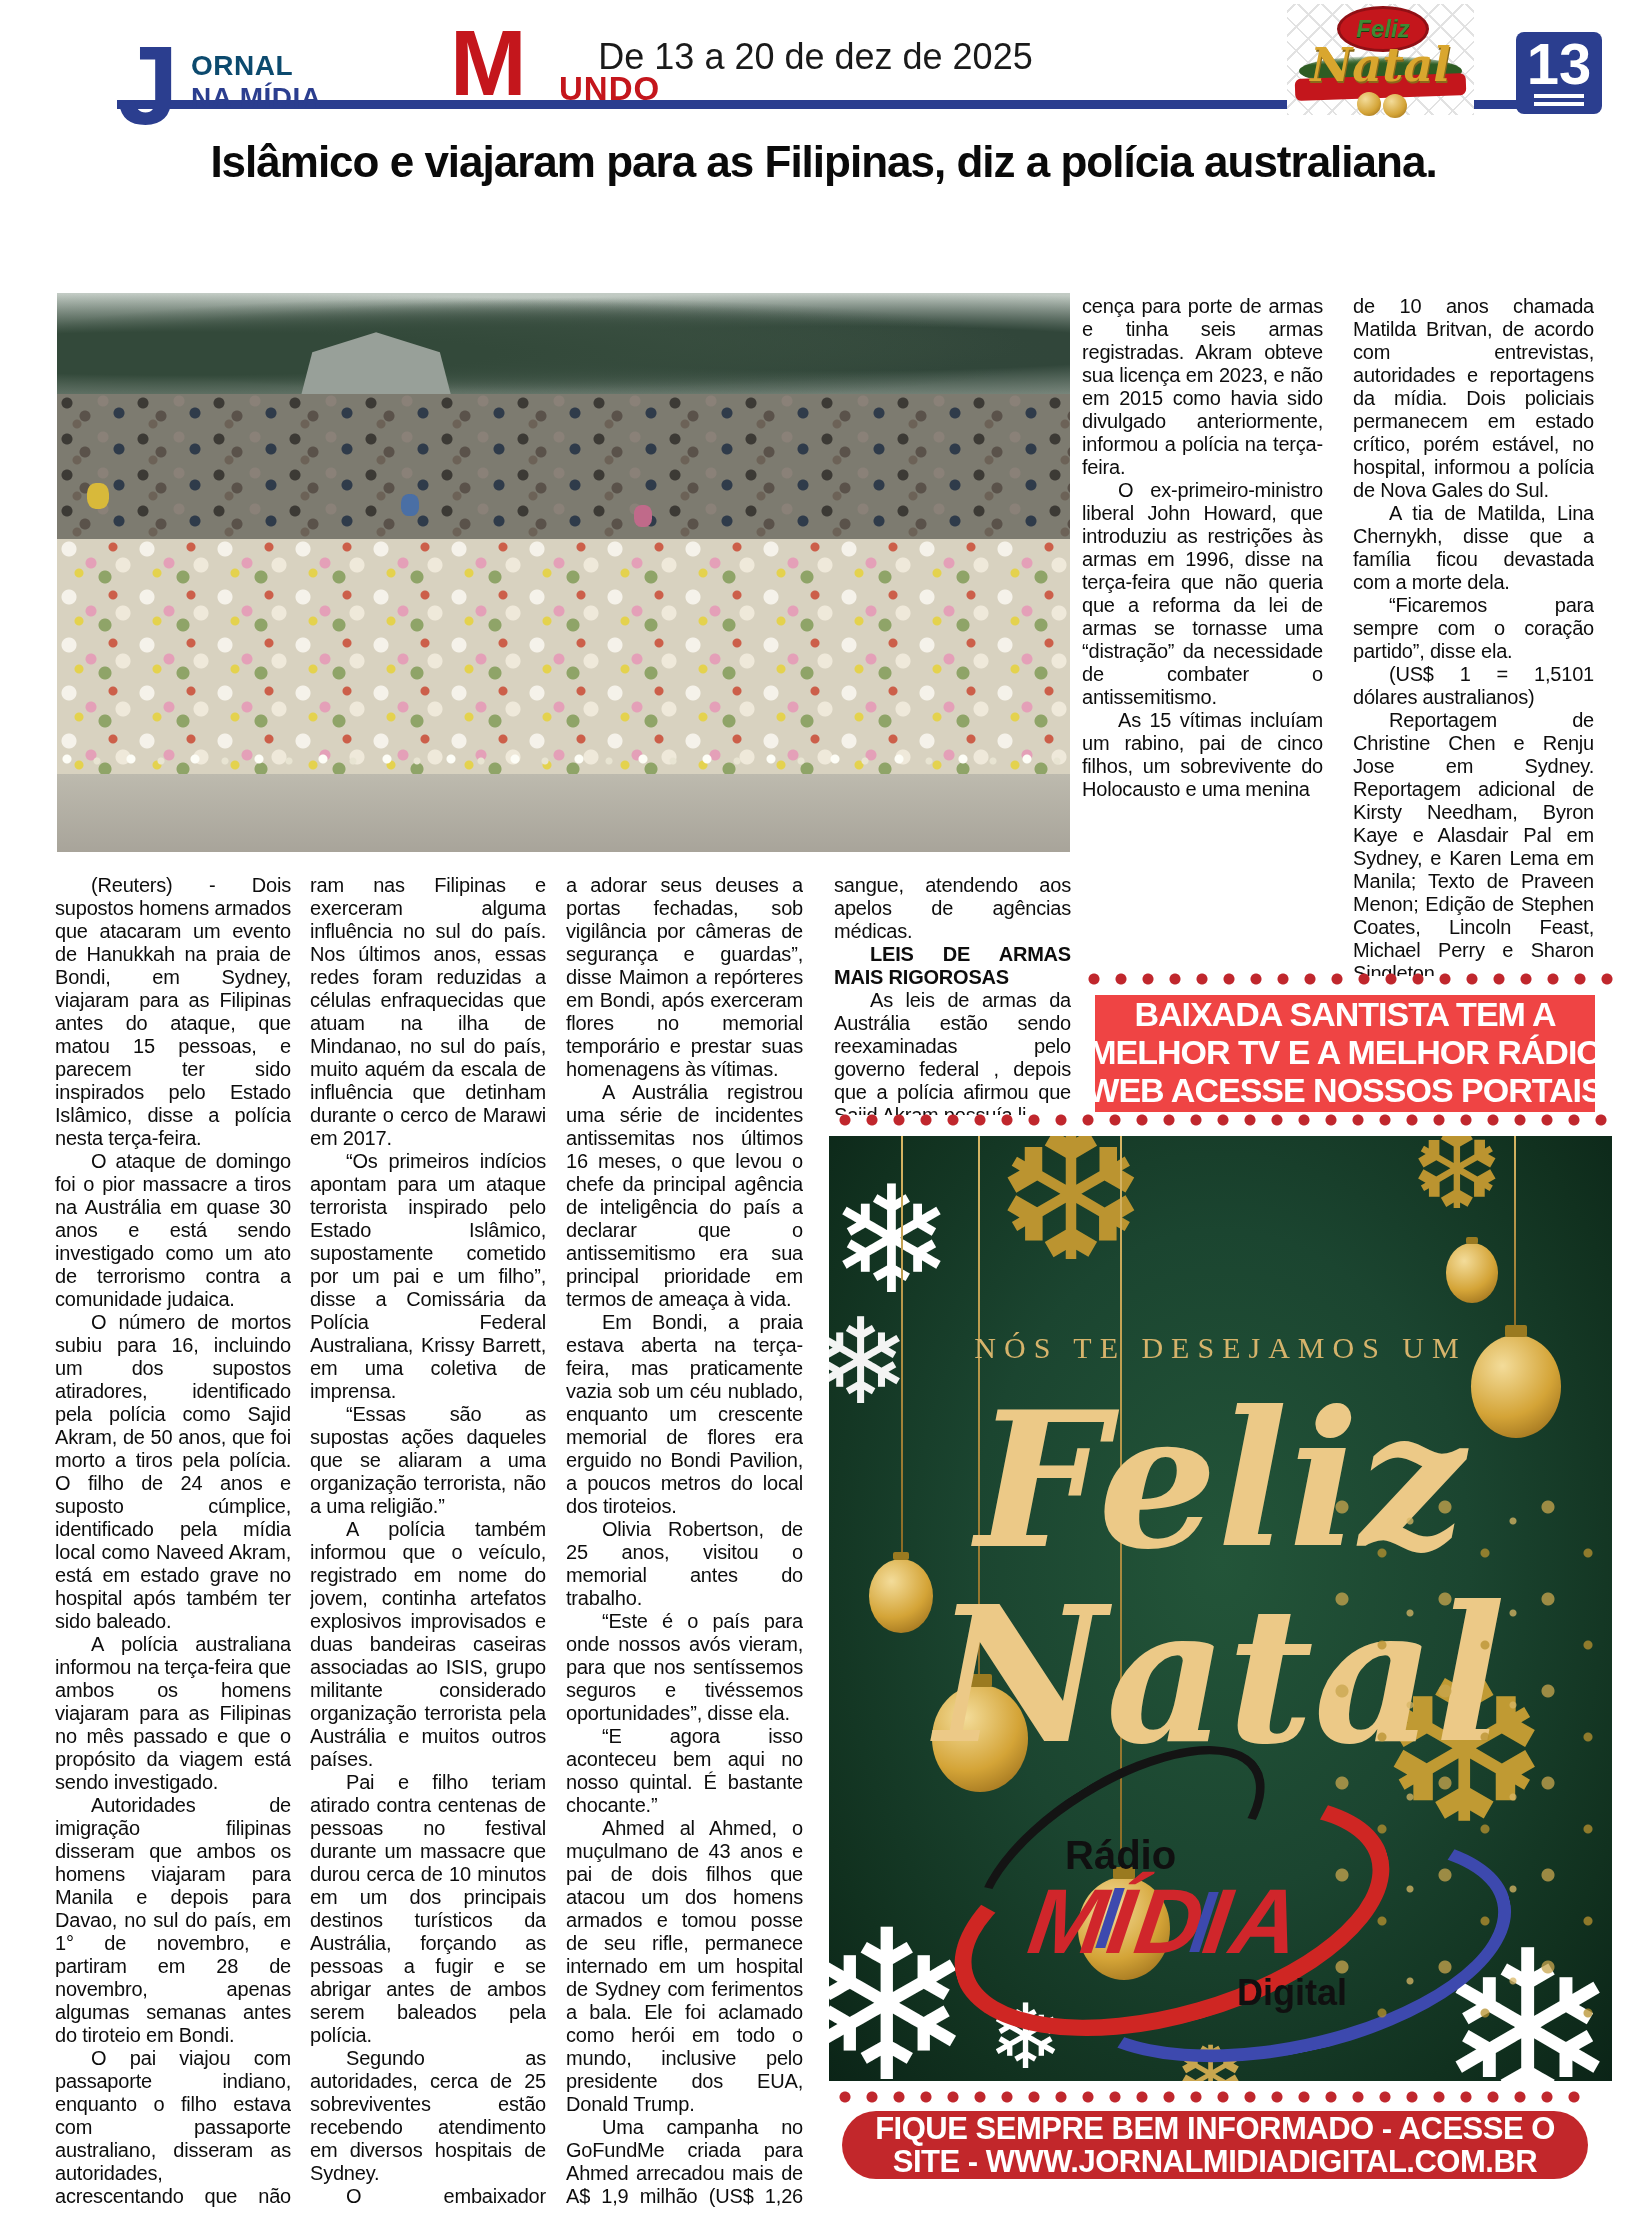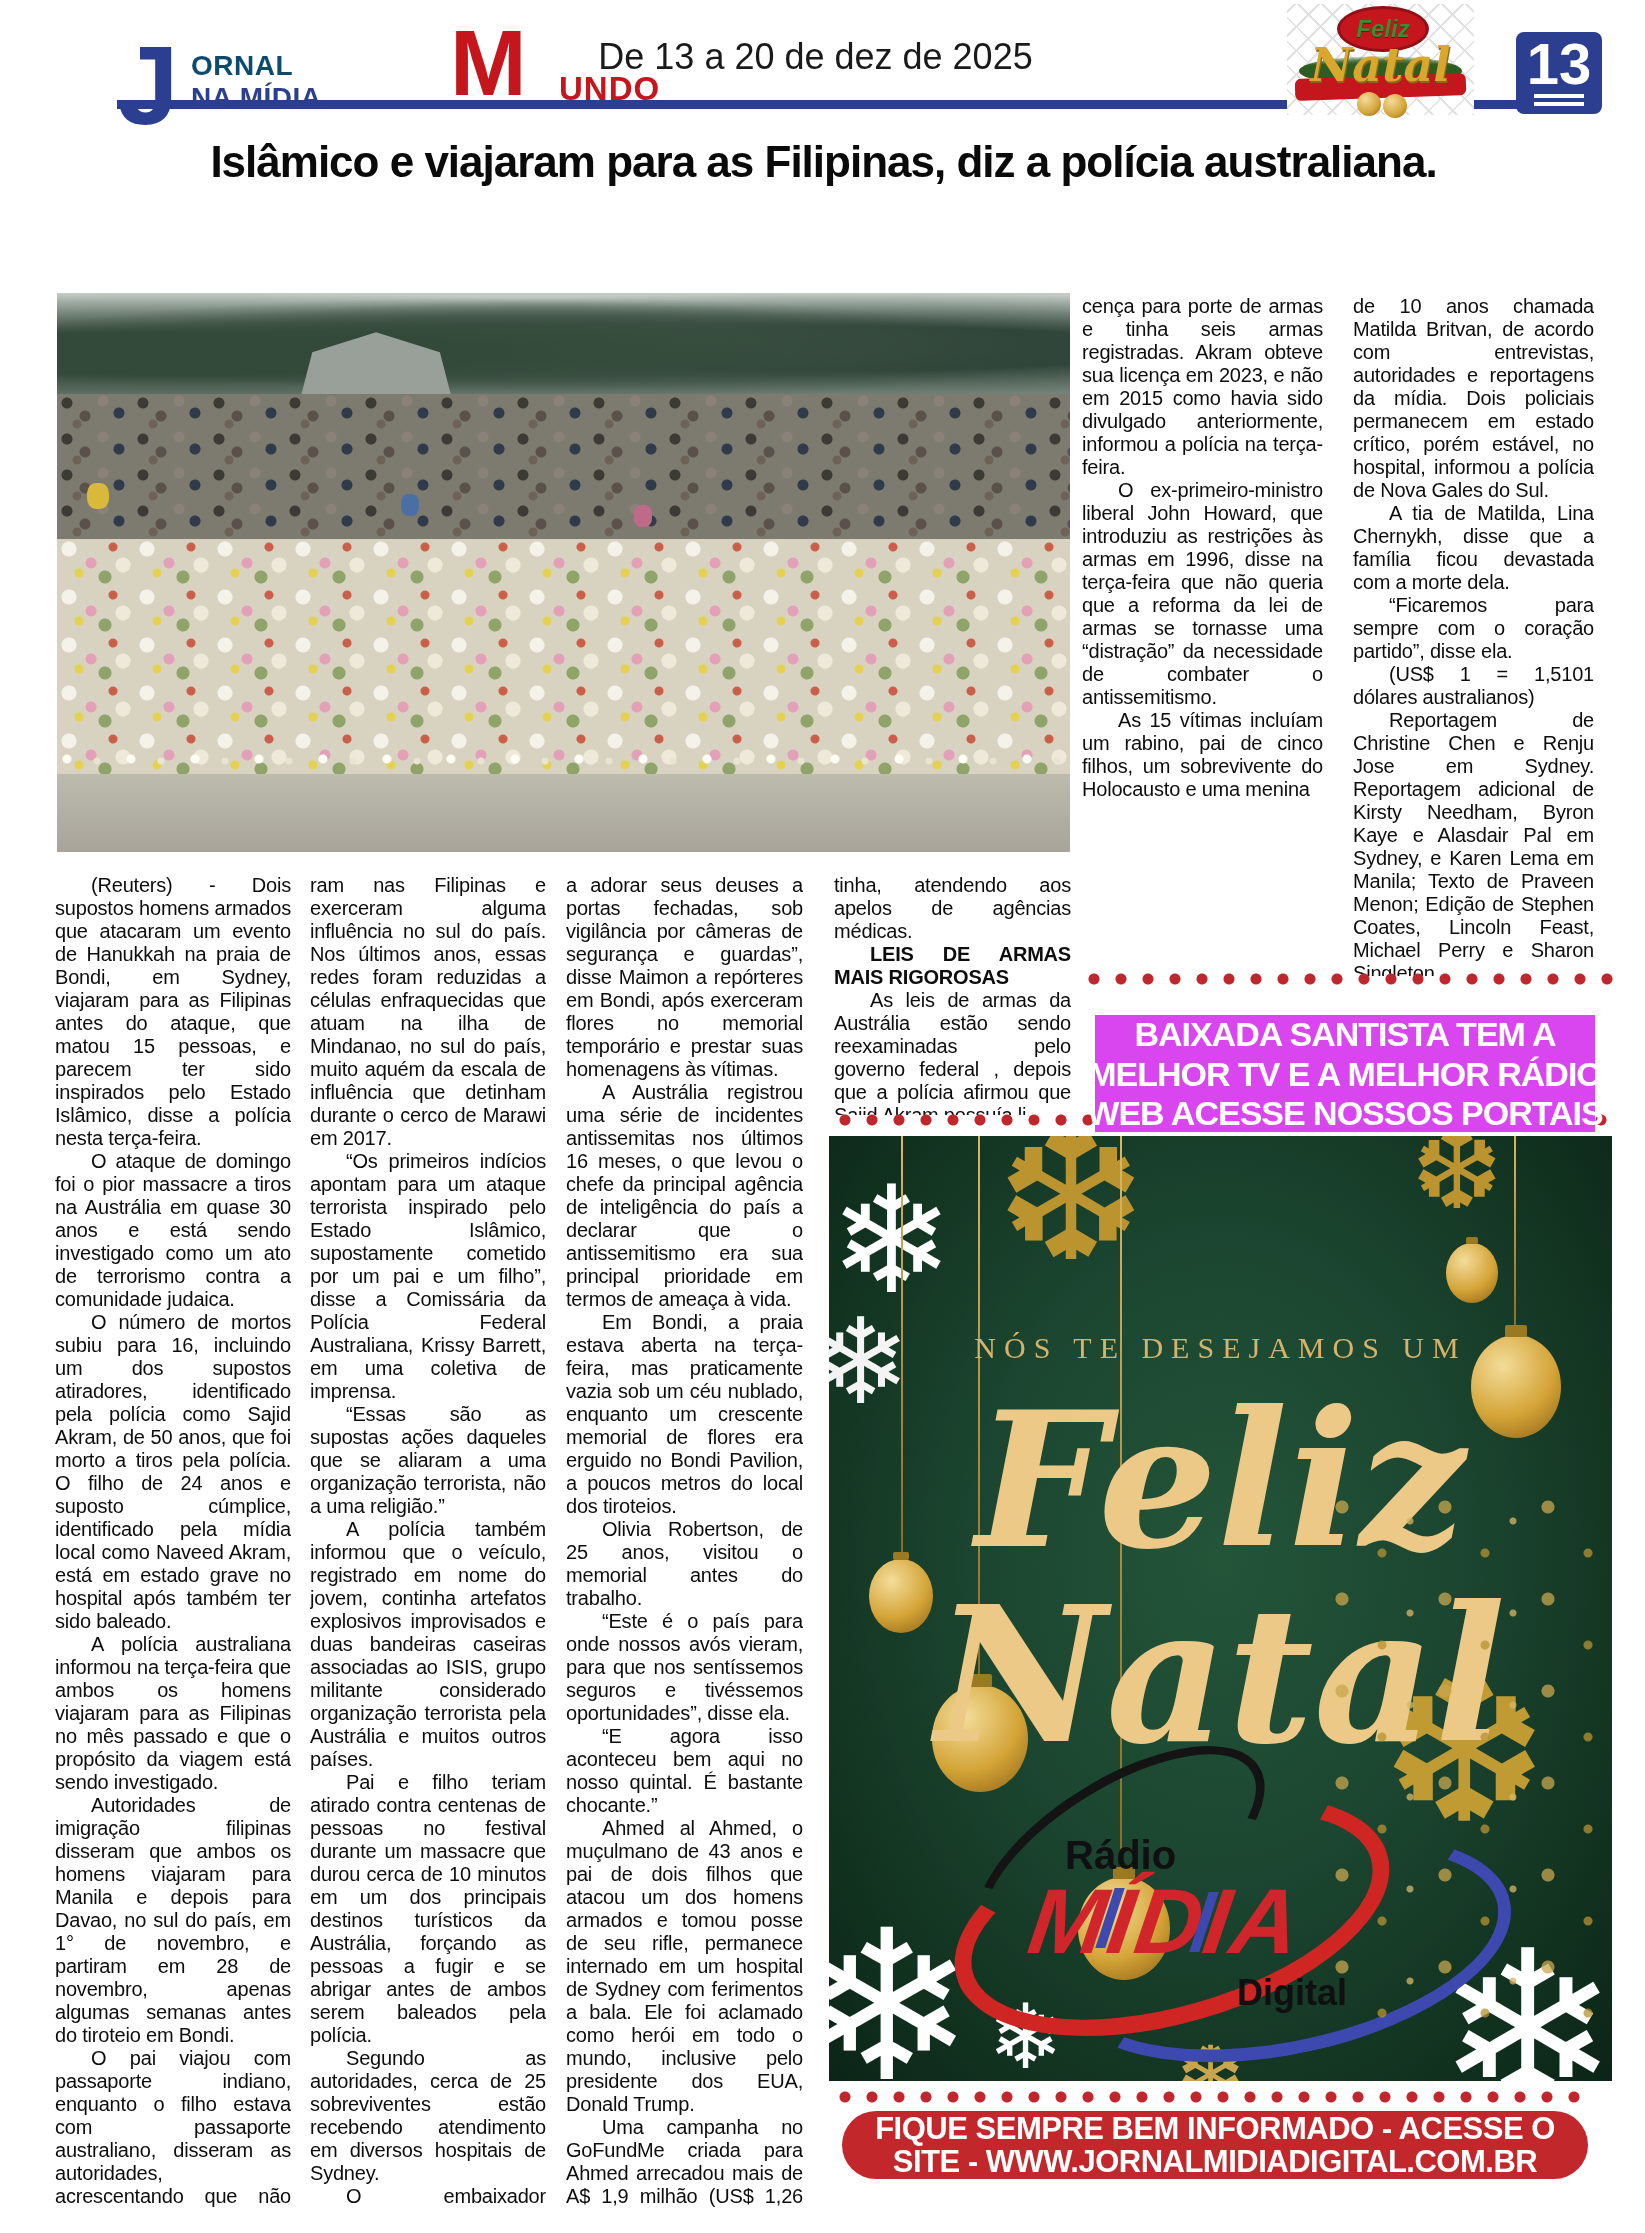--- a/index.html
+++ b/index.html
@@ -92,22 +92,22 @@
   .col-6{left:1353px;top:295px;width:241px;height:681px;}
 
   
   .dots{position:absolute;height:12px;background-image:radial-gradient(circle at 6px 6px,#c0272d 5px,transparent 6px);
         background-size:27px 12px;background-repeat:repeat-x;}
   .dots-1{left:1088px;top:973px;width:527px;}
   .dots-2{left:839px;top:1114px;width:774px;}
   .dots-3{left:839px;top:2091px;width:756px;}
 
   
-  .green-banner{position:absolute;left:1095px;top:995px;width:500px;height:117px;background:#d946ef;
-     display:flex;flex-direction:column;align-items:center;justify-content:space-between;margin-top:20px;}
+  .green-banner{position:absolute;left:1095px;top:995px;width:500px;height:117px;background:#ef4444;
+     display:flex;flex-direction:column;align-items:center;justify-content:flex-start;}
   .green-banner span{color:#fff;font-weight:bold;font-size:34px;line-height:38px;letter-spacing:-1px;white-space:nowrap;}
 
   
   .ad{position:absolute;left:829px;top:1136px;width:783px;height:945px;overflow:hidden;
      background:radial-gradient(ellipse at 50% 45%,#235539 0%,#1b4530 45%,#11311f 80%,#0b2417 100%);}
   .ad::after{content:"";position:absolute;right:0;top:38%;width:36%;height:58%;opacity:.75;
      background-image:radial-gradient(circle at 12px 12px,#c9a64e 6px,transparent 7px),
                       radial-gradient(circle at 52px 58px,#b8922f 4px,transparent 5px),
                       radial-gradient(circle at 80px 26px,#d9b765 3px,transparent 4px);
      background-size:103px 92px;}
@@ -231,21 +231,21 @@
       <p data-interactable="false" class="noindent">a adorar seus deuses a portas fechadas, sob vigilância por câmeras de segurança e guardas”, disse Maimon a repórteres em Bondi, após exerceram flores no memorial temporário e prestar suas homenagens às vítimas.</p>
       <p data-interactable="false">A Austrália registrou uma série de incidentes antissemitas nos últimos 16 meses, o que levou o chefe da principal agência de inteligência do país a declarar que o antissemitismo era sua principal prioridade em termos de ameaça à vida.</p>
       <p data-interactable="false">Em Bondi, a praia estava aberta na terça-feira, mas praticamente vazia sob um céu nublado, enquanto um crescente memorial de flores era erguido no Bondi Pavilion, a poucos metros do local dos tiroteios.</p>
       <p data-interactable="false">Olivia Robertson, de 25 anos, visitou o memorial antes do trabalho.</p>
       <p data-interactable="false">“Este é o país para onde nossos avós vieram, para que nos sentíssemos seguros e tivéssemos oportunidades”, disse ela.</p>
       <p data-interactable="false">“E agora isso aconteceu bem aqui no nosso quintal. É bastante chocante.”</p>
       <p data-interactable="false">Ahmed al Ahmed, o muçulmano de 43 anos e pai de dois filhos que atacou um dos homens armados e tomou posse de seu rifle, permanece internado em um hospital de Sydney com ferimentos a bala. Ele foi aclamado como herói em todo o mundo, inclusive pelo presidente dos EUA, Donald Trump.</p>
       <p data-interactable="false">Uma campanha no GoFundMe criada para Ahmed arrecadou mais de A$ 1,9 milhão (US$ 1,26 milhão).</p>
     </div>
   <div class="col col-4" data-interactable="false">
-      <p data-interactable="false" class="noindent">tinha, atendendo aos apelos de agências médicas.</p>
+      <p data-interactable="false" class="noindent">sangue, atendendo aos apelos de agências médicas.</p>
       <p data-interactable="false" class="subhead">LEIS DE ARMAS MAIS RIGOROSAS</p>
       <p data-interactable="false">As leis de armas da Austrália estão sendo reexaminadas pelo governo federal , depois que a polícia afirmou que Sajid Akram possuía li-</p>
     </div>
   <div class="col col-5" data-interactable="false">
       <p data-interactable="false" class="noindent">cença para porte de armas e tinha seis armas registradas. Akram obteve sua licença em 2023, e não em 2015 como havia sido divulgado anteriormente, informou a polícia na terça-feira.</p>
       <p data-interactable="false">O ex-primeiro-ministro liberal John Howard, que introduziu as restrições às armas em 1996, disse na terça-feira que não queria que a reforma da lei de armas se tornasse uma “distração” da necessidade de combater o antissemitismo.</p>
       <p data-interactable="false">As 15 vítimas incluíam um rabino, pai de cinco filhos, um sobrevivente do Holocausto e uma menina</p>
     </div>
   <div class="col col-6" data-interactable="false">
       <p data-interactable="false" class="noindent">de 10 anos chamada Matilda Britvan, de acordo com entrevistas, autoridades e reportagens da mídia. Dois policiais permanecem em estado crítico, porém estável, no hospital, informou a polícia de Nova Gales do Sul.</p>

